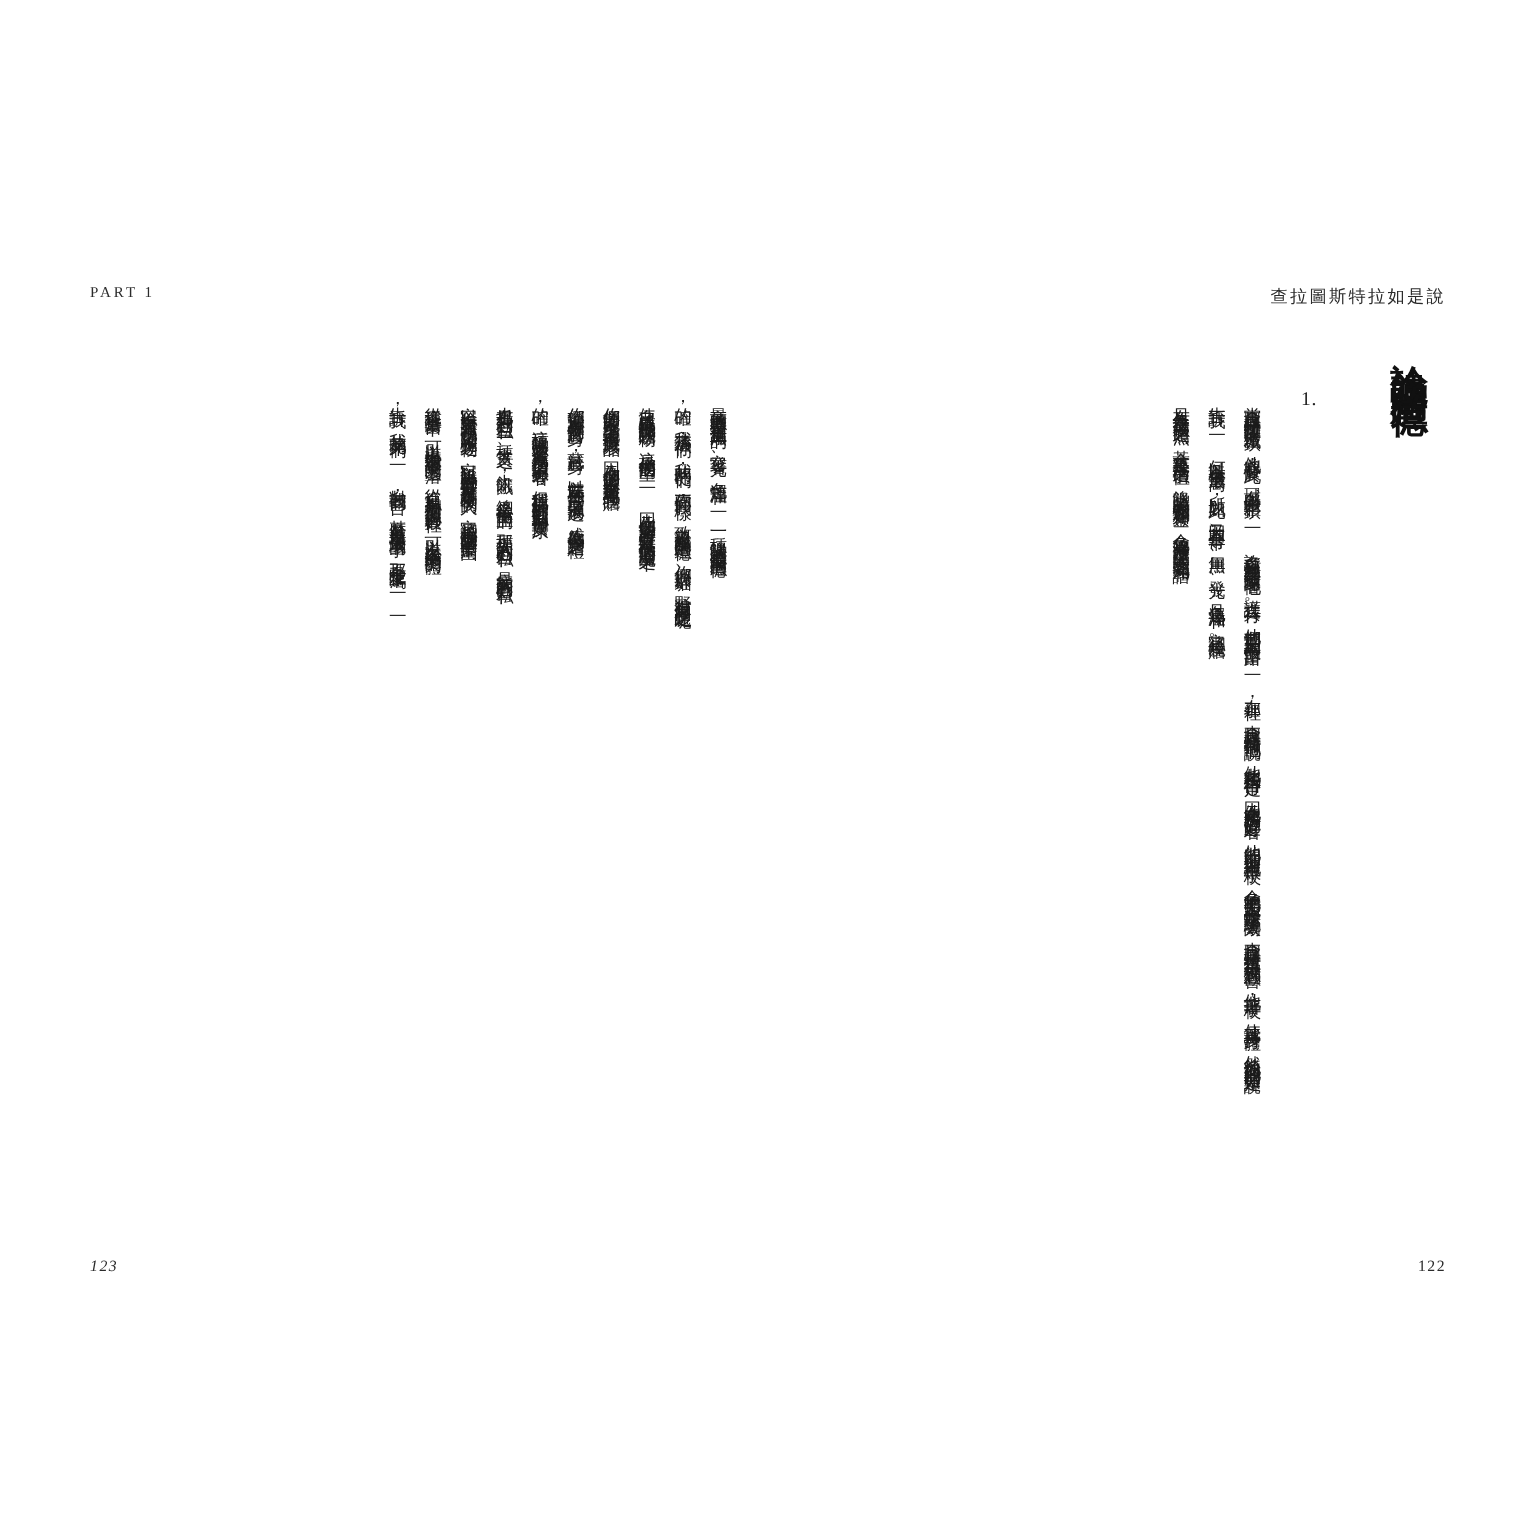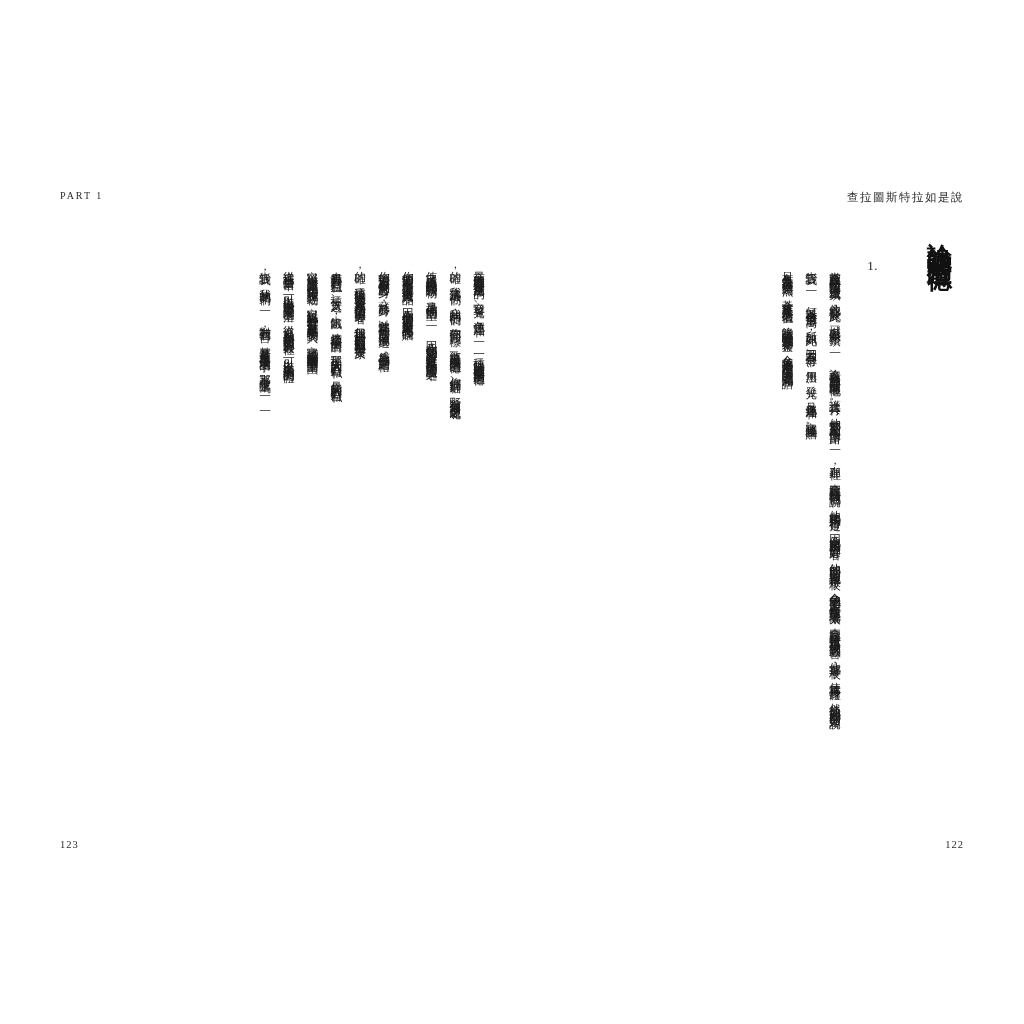--- a/index.html
+++ b/index.html
@@ -54,21 +54,21 @@
 
   
   .folio {
     position: absolute;
     bottom: 0;
     font-size: 10.5px;
     font-family: "Liberation Serif", serif;
     color: #2b2b2b;
     letter-spacing: 1px;
   }
-  .folio-left { left: 0; }
+  .folio-left { left: 0; font-style: italic; }
   .folio-right { right: 0; }
 
   
   .page-right {
     position: absolute;
     right: 0;
     top: 32px;
     width: 420px;
     height: 600px;
   }

